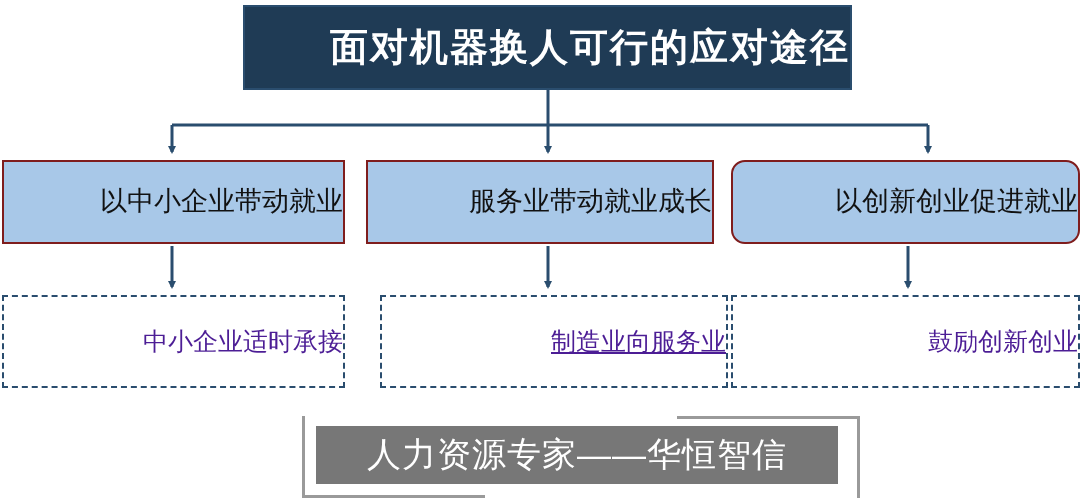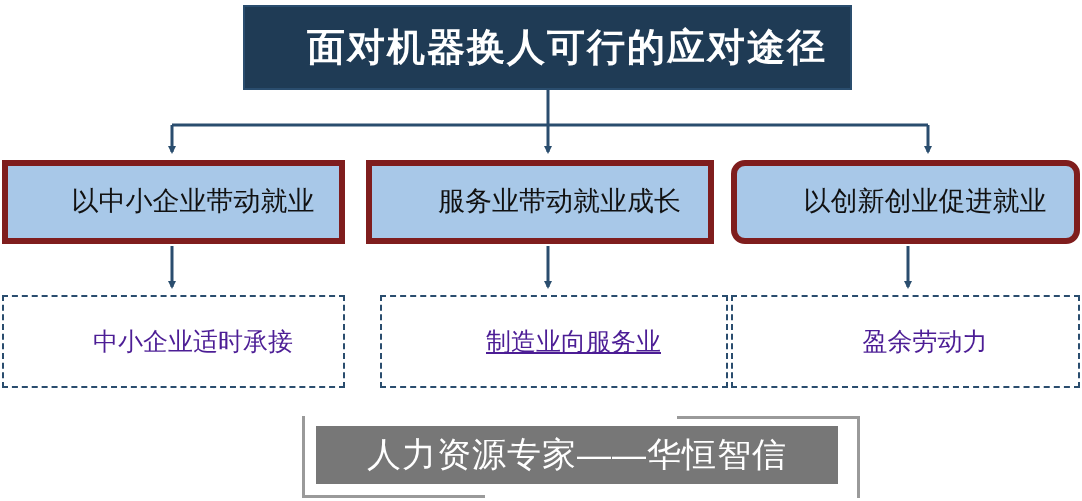--- a/index.html
+++ b/index.html
@@ -18,21 +18,21 @@
     position: absolute;
     left: 0; top: 0;
     width: 1082px;
     height: 501px;
   }
   .node {
     position: absolute;
     box-sizing: border-box;
     display: flex;
     align-items: center;
-    justify-content: center;
+    justify-content: flex-end;
     text-align: center;
     line-height: 1.25;
     padding-left: 39px;
   }
   
   #title-box {
     left: 243px;
     top: 5px;
     width: 609px;
     height: 85px;
@@ -41,21 +41,21 @@
     color: #ffffff;
     font-size: 38px;
     font-weight: bold;
     letter-spacing: 2px;
   }
   
   .lvl2 {
     top: 160px;
     height: 84px;
     background: #a8c8e8;
-    border: 6px solid #7f1d1d;
+    border: 2px solid #7f1d1d;
     color: #111111;
     font-size: 27px;
   }
   #lvl2-0 { left: 2px;   width: 343px; }
   #lvl2-1 { left: 366px; width: 348px; }
   #lvl2-2 { left: 731px; width: 349px; border-radius: 14px; }
 
   
   .lvl3 {
     top: 295px;
@@ -153,20 +153,20 @@
     <span class="l">中小企业适时承接</span>
   </div>
 </div>
 <div class="node lvl3" id="lvl3-1">
   <div>
     <span class="l">制造业向服务业</span>
   </div>
 </div>
 <div class="node lvl3" id="lvl3-2">
   <div>
-    <span class="l">盈余劳动力</span>
+    <span class="l">鼓励创新创业</span>
   </div>
 </div>
 
 <div id="footer-frame"></div>
 <div id="footer-banner">
   <span>人力资源专家——华恒智信</span>
 </div>
 
 </body></html>

